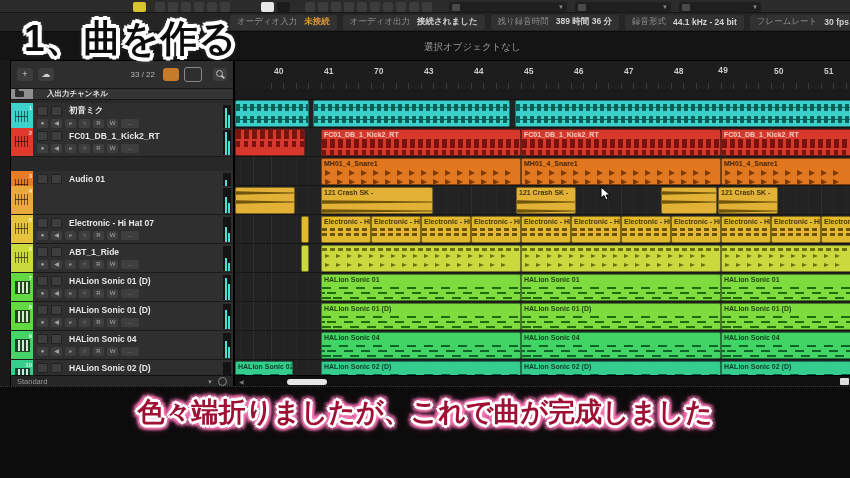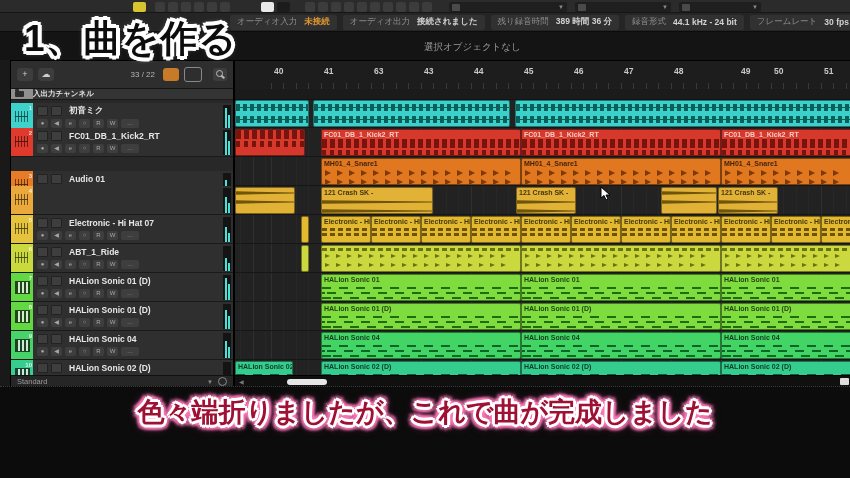--- a/index.html
+++ b/index.html
@@ -48,21 +48,21 @@
   .mag{position:relative;width:14px;height:13px;background:#3d3d3d;border-radius:3px;margin-left:6px;}
   .mag::before{content:"";position:absolute;left:3px;top:2px;width:5px;height:5px;border:1.5px solid #bbb;border-radius:50%;}
   .mag::after{content:"";position:absolute;left:8px;top:8px;width:4px;height:1.5px;background:#bbb;transform:rotate(40deg);}
 
   .tl-rows{position:absolute;left:0;top:28px;width:222px;height:286px;overflow:hidden;}
   .frow{position:absolute;left:0;top:0;width:222px;height:10px;background:#343434;
         border-bottom:1px solid #191919;display:flex;align-items:center;}
   .fstrip{width:22px;height:10px;background:#8f8f8f;position:relative;}
   .folder-ic{position:absolute;left:4px;top:2px;width:9px;height:6px;background:#2c2c2c;border-radius:1px;}
   .folder-ic::before{content:"";position:absolute;left:0;top:-2px;width:4px;height:2px;background:#2c2c2c;border-radius:1px 1px 0 0;}
-  .fname{font-size:7.5px;color:#e2e2e2;font-weight:bold;}
+  .fname{font-size:7.5px;color:#e2e2e2;font-weight:bold;margin-left:14px;}
 
   .trow{position:absolute;left:0;width:222px;height:29px;background:#2f2f2f;border-bottom:1px solid #1a1a1a;box-sizing:border-box;}
   .strip{position:absolute;left:0;top:0;width:22px;height:28px;}
   .ticon{position:absolute;left:4px;top:8px;width:13px;height:11px;opacity:.75;}
   .ticon.audio{background:
       linear-gradient(#00000000 45%,#000000cc 45%,#000000cc 55%,#00000000 55%),
       repeating-linear-gradient(90deg,#000000b0 0 1px,transparent 1px 3px);}
   .ticon.piano{background:repeating-linear-gradient(90deg,#111 0 2px,#f5f5f5 2px 4px);border:1px solid #111;}
   .tnum{position:absolute;right:1px;top:2px;font-size:6px;color:#ffffffcc;font-weight:bold;}
   .tbody{position:absolute;left:26px;top:1px;right:12px;}
@@ -461,28 +461,28 @@
         <span class="preset">Standard</span>
         <span class="tlb-ic">▼</span>
         <span class="tlb-circ"></span>
       </div>
     </div>
 
     <div class="timeline">
       <div class="ruler" id="ruler">
           <div class="rnum" style="left: 39px;">40</div>
           <div class="rnum" style="left: 89px;">41</div>
-          <div class="rnum" style="left: 139px;">63</div>
+          <div class="rnum" style="left: 139px;">70</div>
           <div class="rnum" style="left: 189px;">43</div>
           <div class="rnum" style="left: 239px;">44</div>
           <div class="rnum" style="left: 289px;">45</div>
           <div class="rnum" style="left: 339px;">46</div>
           <div class="rnum" style="left: 389px;">47</div>
           <div class="rnum" style="left: 439px;">48</div>
-          <div class="rnum" style="left: 506px;">49</div>
+          <div class="rnum" style="left: 483px; font-family: Liberation Mono, monospace;">49</div>
           <div class="rnum" style="left: 539px;">50</div>
           <div class="rnum" style="left: 589px;">51</div>
         </div>
       <div class="rows" id="tmrows">
         <div class="frow-tm"></div>
       <div class="rowsep" style="top: 38px;"></div>
           <div class="rowsep" style="top: 67px;"></div>
           <div class="rowsep" style="top: 96px;"></div>
           <div class="rowsep" style="top: 125px;"></div>
           <div class="rowsep" style="top: 154px;"></div>

